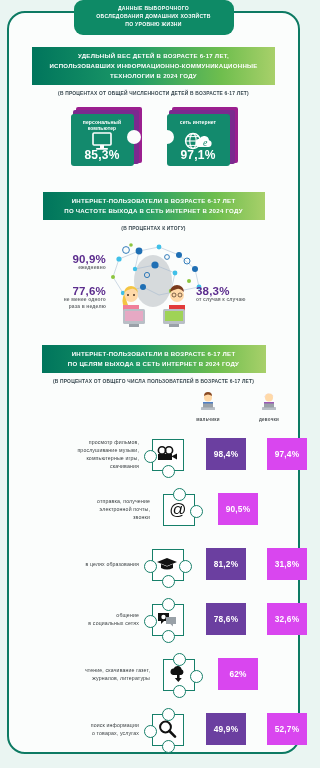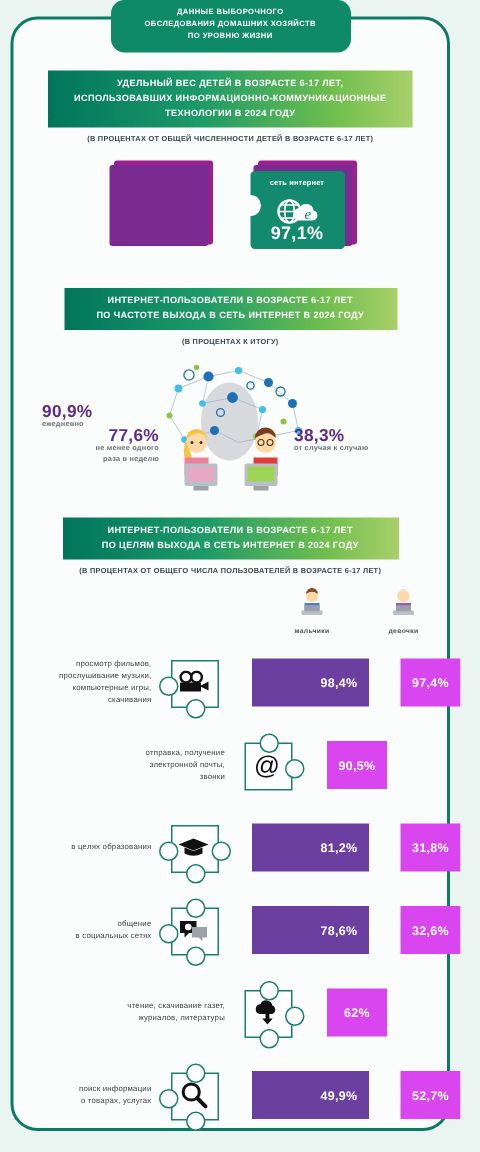--- a/index.html
+++ b/index.html
@@ -104,21 +104,21 @@
   #sec2{position:absolute;left:0;right:0;top:192px;}
   #sec2 .sec-bar{width:222px;}
   .freq{position:relative;height:98px;margin-top:6px;}
   .freq-img{
     position:absolute;left:50%;top:2px;transform:translateX(-50%);
     width:150px;height:92px;
   }
   .stat{position:absolute;}
   .stat .v{font-size:11.5px;font-weight:bold;color:#5b2c8d;letter-spacing:.2px;}
   .stat .l{font-size:4.9px;font-weight:bold;color:#6b6f72;line-height:1.4;letter-spacing:.15px;}
-  #stat-daily{left:28px;top:32px;width:78px;}
+  #stat-daily{left:28px;top:16px;text-align:right;width:78px;}
   #stat-weekly{left:18px;top:48px;text-align:right;width:88px;}
   #stat-occasional{left:196px;top:48px;text-align:left;width:92px;}
 
   
   #sec3{position:absolute;left:0;right:0;top:345px;}
   #sec3 .sec-bar{width:224px;}
   .legend{
     display:flex;justify-content:flex-end;gap:21px;
     padding-right:18px;margin-top:8px;
   }
@@ -153,21 +153,21 @@
   .pz-ico{
     position:absolute;left:4px;top:3px;width:30px;height:30px;
     display:flex;align-items:center;justify-content:center;
     z-index:4;
   }
   .val{
     width:40px;height:32px;flex:none;
     display:flex;align-items:center;justify-content:center;
     color:#fff;font-size:8.3px;font-weight:bold;letter-spacing:.2px;
   }
-  .val.boys{background:#6b3fa0;margin-left:20px;padding-left:38px;}
+  .val.boys{background:#6b3fa0;margin-left:20px;}
   .val.girls{background:#d946ef;margin-left:21px;}
 </style>
 </head>
 <body>
 
 <div class="frame"></div>
 
 <div class="top-banner">
   <div>ДАННЫЕ ВЫБОРОЧНОГО</div>
   <div>ОБСЛЕДОВАНИЯ ДОМАШНИХ ХОЗЯЙСТВ</div>
@@ -180,20 +180,35 @@
     <div>ИСПОЛЬЗОВАВШИХ ИНФОРМАЦИОННО-КОММУНИКАЦИОННЫЕ</div>
     <div>ТЕХНОЛОГИИ В 2024 ГОДУ</div>
   </div>
   <div class="sec-sub">(В ПРОЦЕНТАХ ОТ ОБЩЕЙ ЧИСЛЕННОСТИ ДЕТЕЙ В ВОЗРАСТЕ 6-17 ЛЕТ)</div>
 
   <div class="cards">
 
     <div class="card-wrap">
       <div class="card-back"></div>
       <div class="card-back2"></div>
+      <div class="puzzle">
+        <div class="knob-r"></div>
+        <div class="p-title">
+          <span>персональный</span><br>
+          <span>компьютер</span>
+        </div>
+        <div class="p-icon">
+          <svg width="22" height="19" viewBox="0 0 22 19">
+            <rect x="2" y="1" width="18" height="12" rx="1" fill="none" stroke="#ffffff" stroke-width="1.6"></rect>
+            <rect x="9" y="13" width="4" height="3" fill="#ffffff"></rect>
+            <rect x="5" y="16" width="12" height="1.8" rx=".8" fill="#ffffff"></rect>
+          </svg>
+        </div>
+        <div class="p-val">85,3%</div>
+      </div>
     </div>
 
     <div class="card-wrap">
       <div class="card-back"></div>
       <div class="card-back2"></div>
       <div class="puzzle">
         <div class="knob-l"></div>
         <div class="p-title">
           <span>сеть интернет</span>
         </div>

